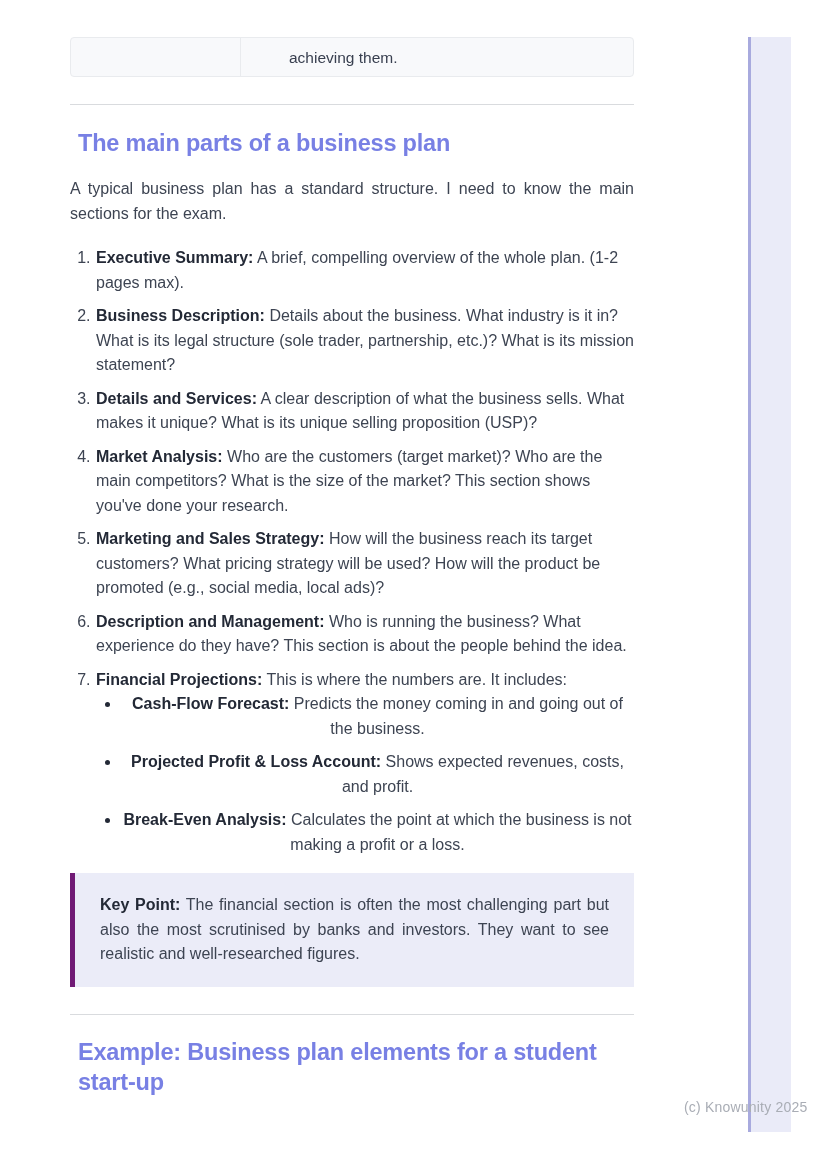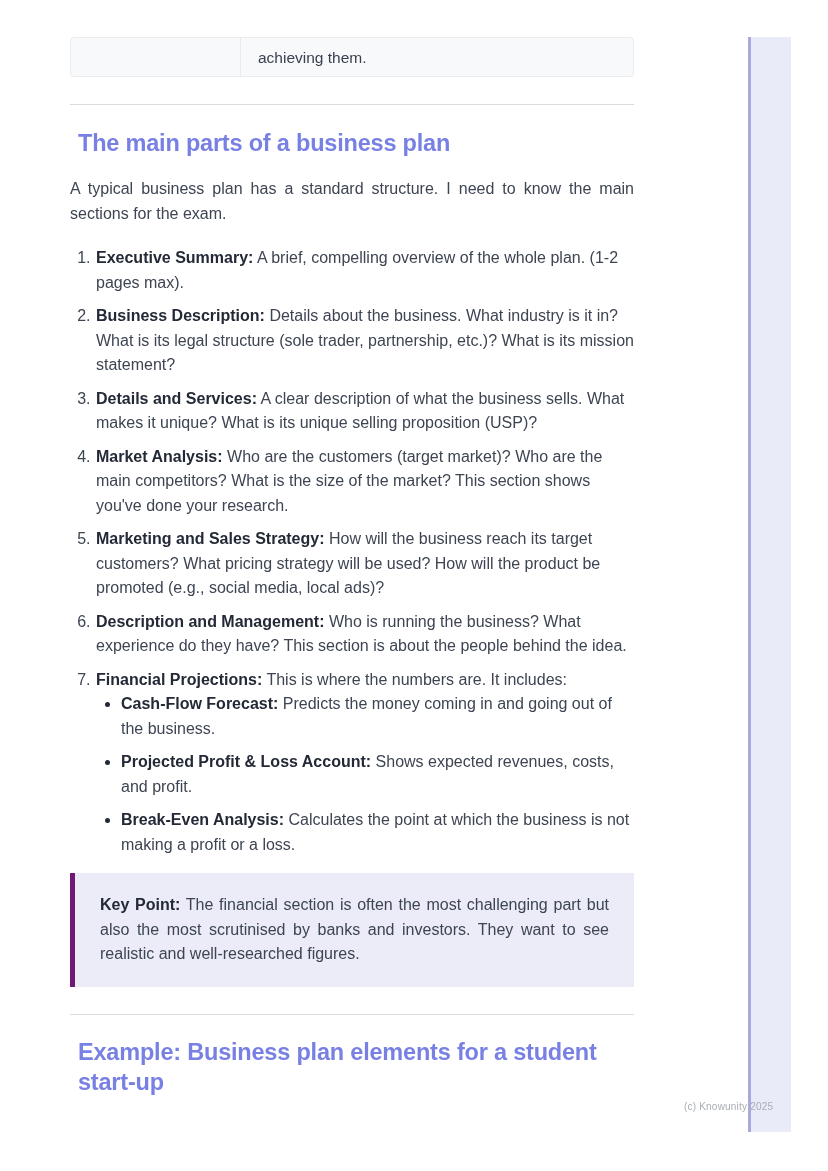--- a/index.html
+++ b/index.html
@@ -19,20 +19,21 @@
     line-height: 24.5px;
   }
   
   .frag-table {
     display: flex;
     background: #f8f9fb;
     border: 1px solid #e9ebee;
     border-radius: 4px;
     height: 40px;
     box-sizing: border-box;
+    gap: 31px;
   }
   .frag-cell-left {
     width: 169px;
     border-right: 1px solid #e9ebee;
   }
   .frag-cell-right {
     flex: 1;
     padding: 8px 0 0 17px;
     font-size: 15.5px;
     line-height: 24px;
@@ -68,20 +69,21 @@
   ol.main-list > li {
     margin: 0 0 9px 0;
     padding-left: 1px;
   }
   ol.main-list > li::marker { color: #3d4452; }
   
   ul.sub-list {
     list-style: disc outside;
     margin: 0;
     padding: 0 0 0 25px;
+    text-align: center;
   }
   ul.sub-list > li { margin: 0 0 9px 0; }
   ul.sub-list > li::marker { color: #232936; font-size: 15px; }
   
   .callout {
     margin-top: 16px;
     background: #ebecf8;
     border-left: 5px solid #701a75;
     padding: 20px 25px;
     text-align: justify;
@@ -94,21 +96,21 @@
     width: 43px; height: 1095px;
     background: #eaebf8;
     border-left: 3px solid #a8aade;
     box-sizing: border-box;
     z-index: 1;
   }
   
   .copyright {
     position: absolute;
     left: 684px; top: 1101px;
-    font-size: 10px;
+    font-size: 14px;
     line-height: 12px;
     color: #a9adb5;
     z-index: 2;
     letter-spacing: 0.2px;
   }
 </style>
 </head>
 <body>
 
 <div class="doc">

